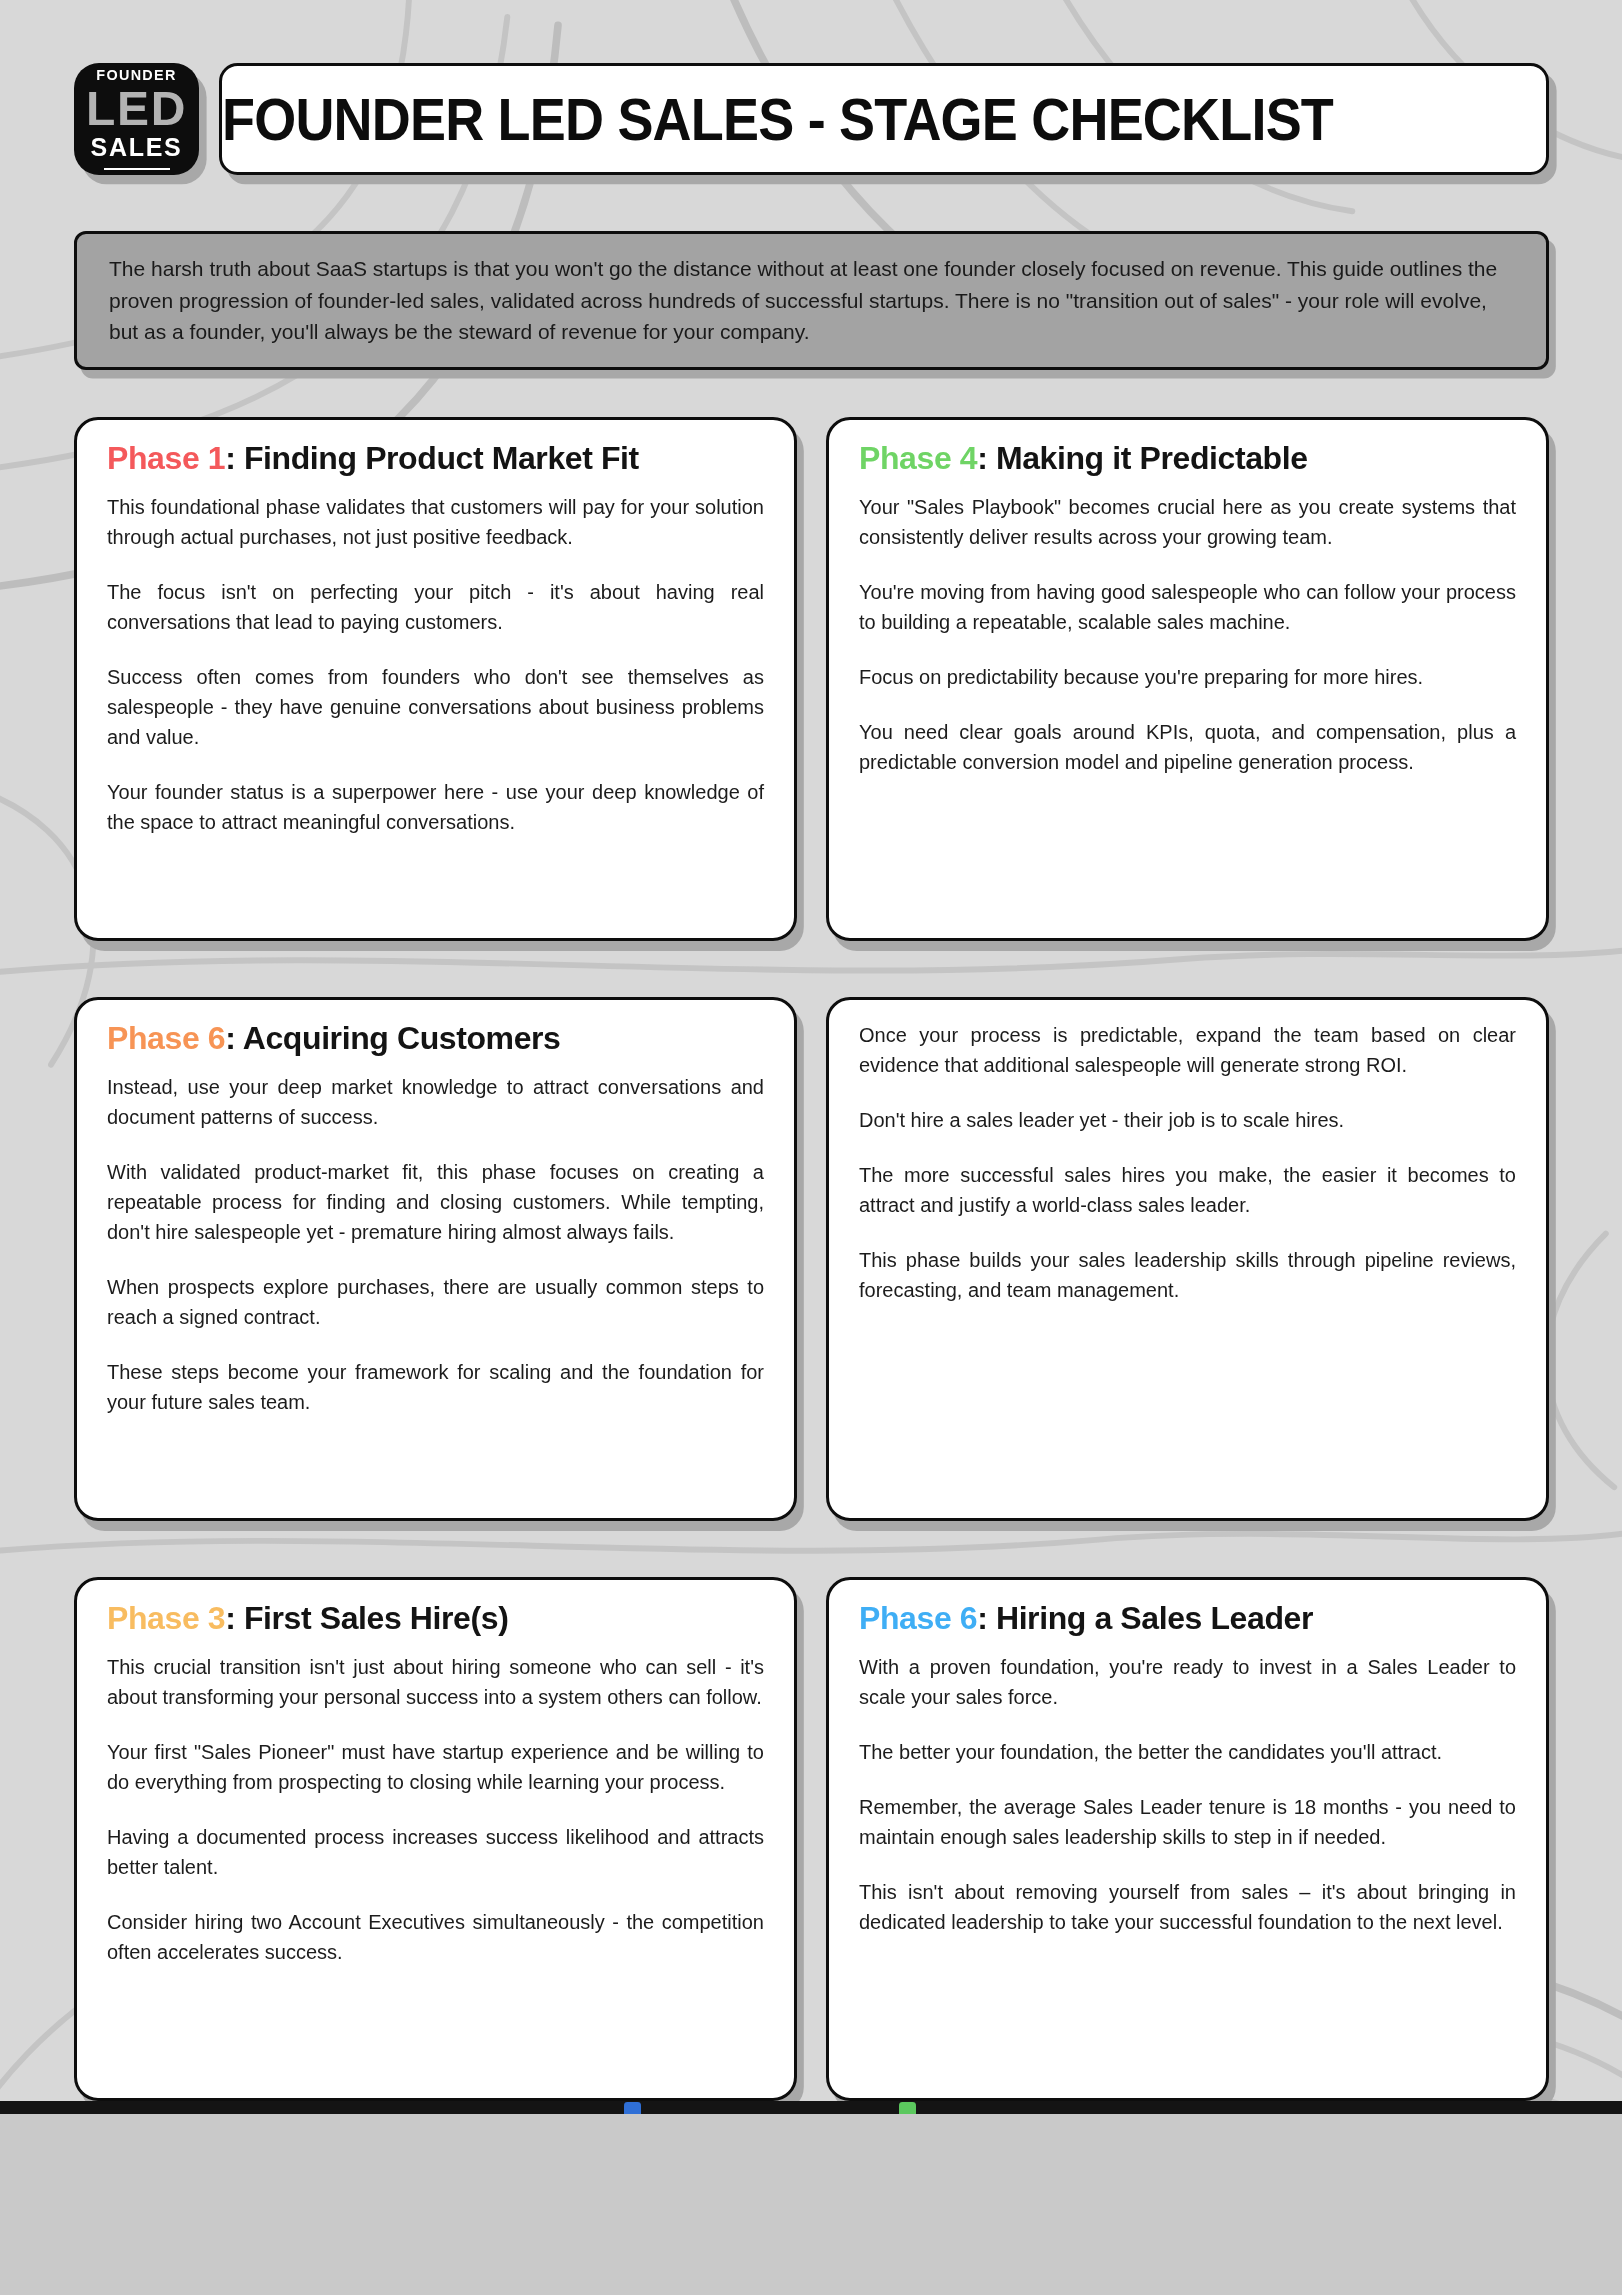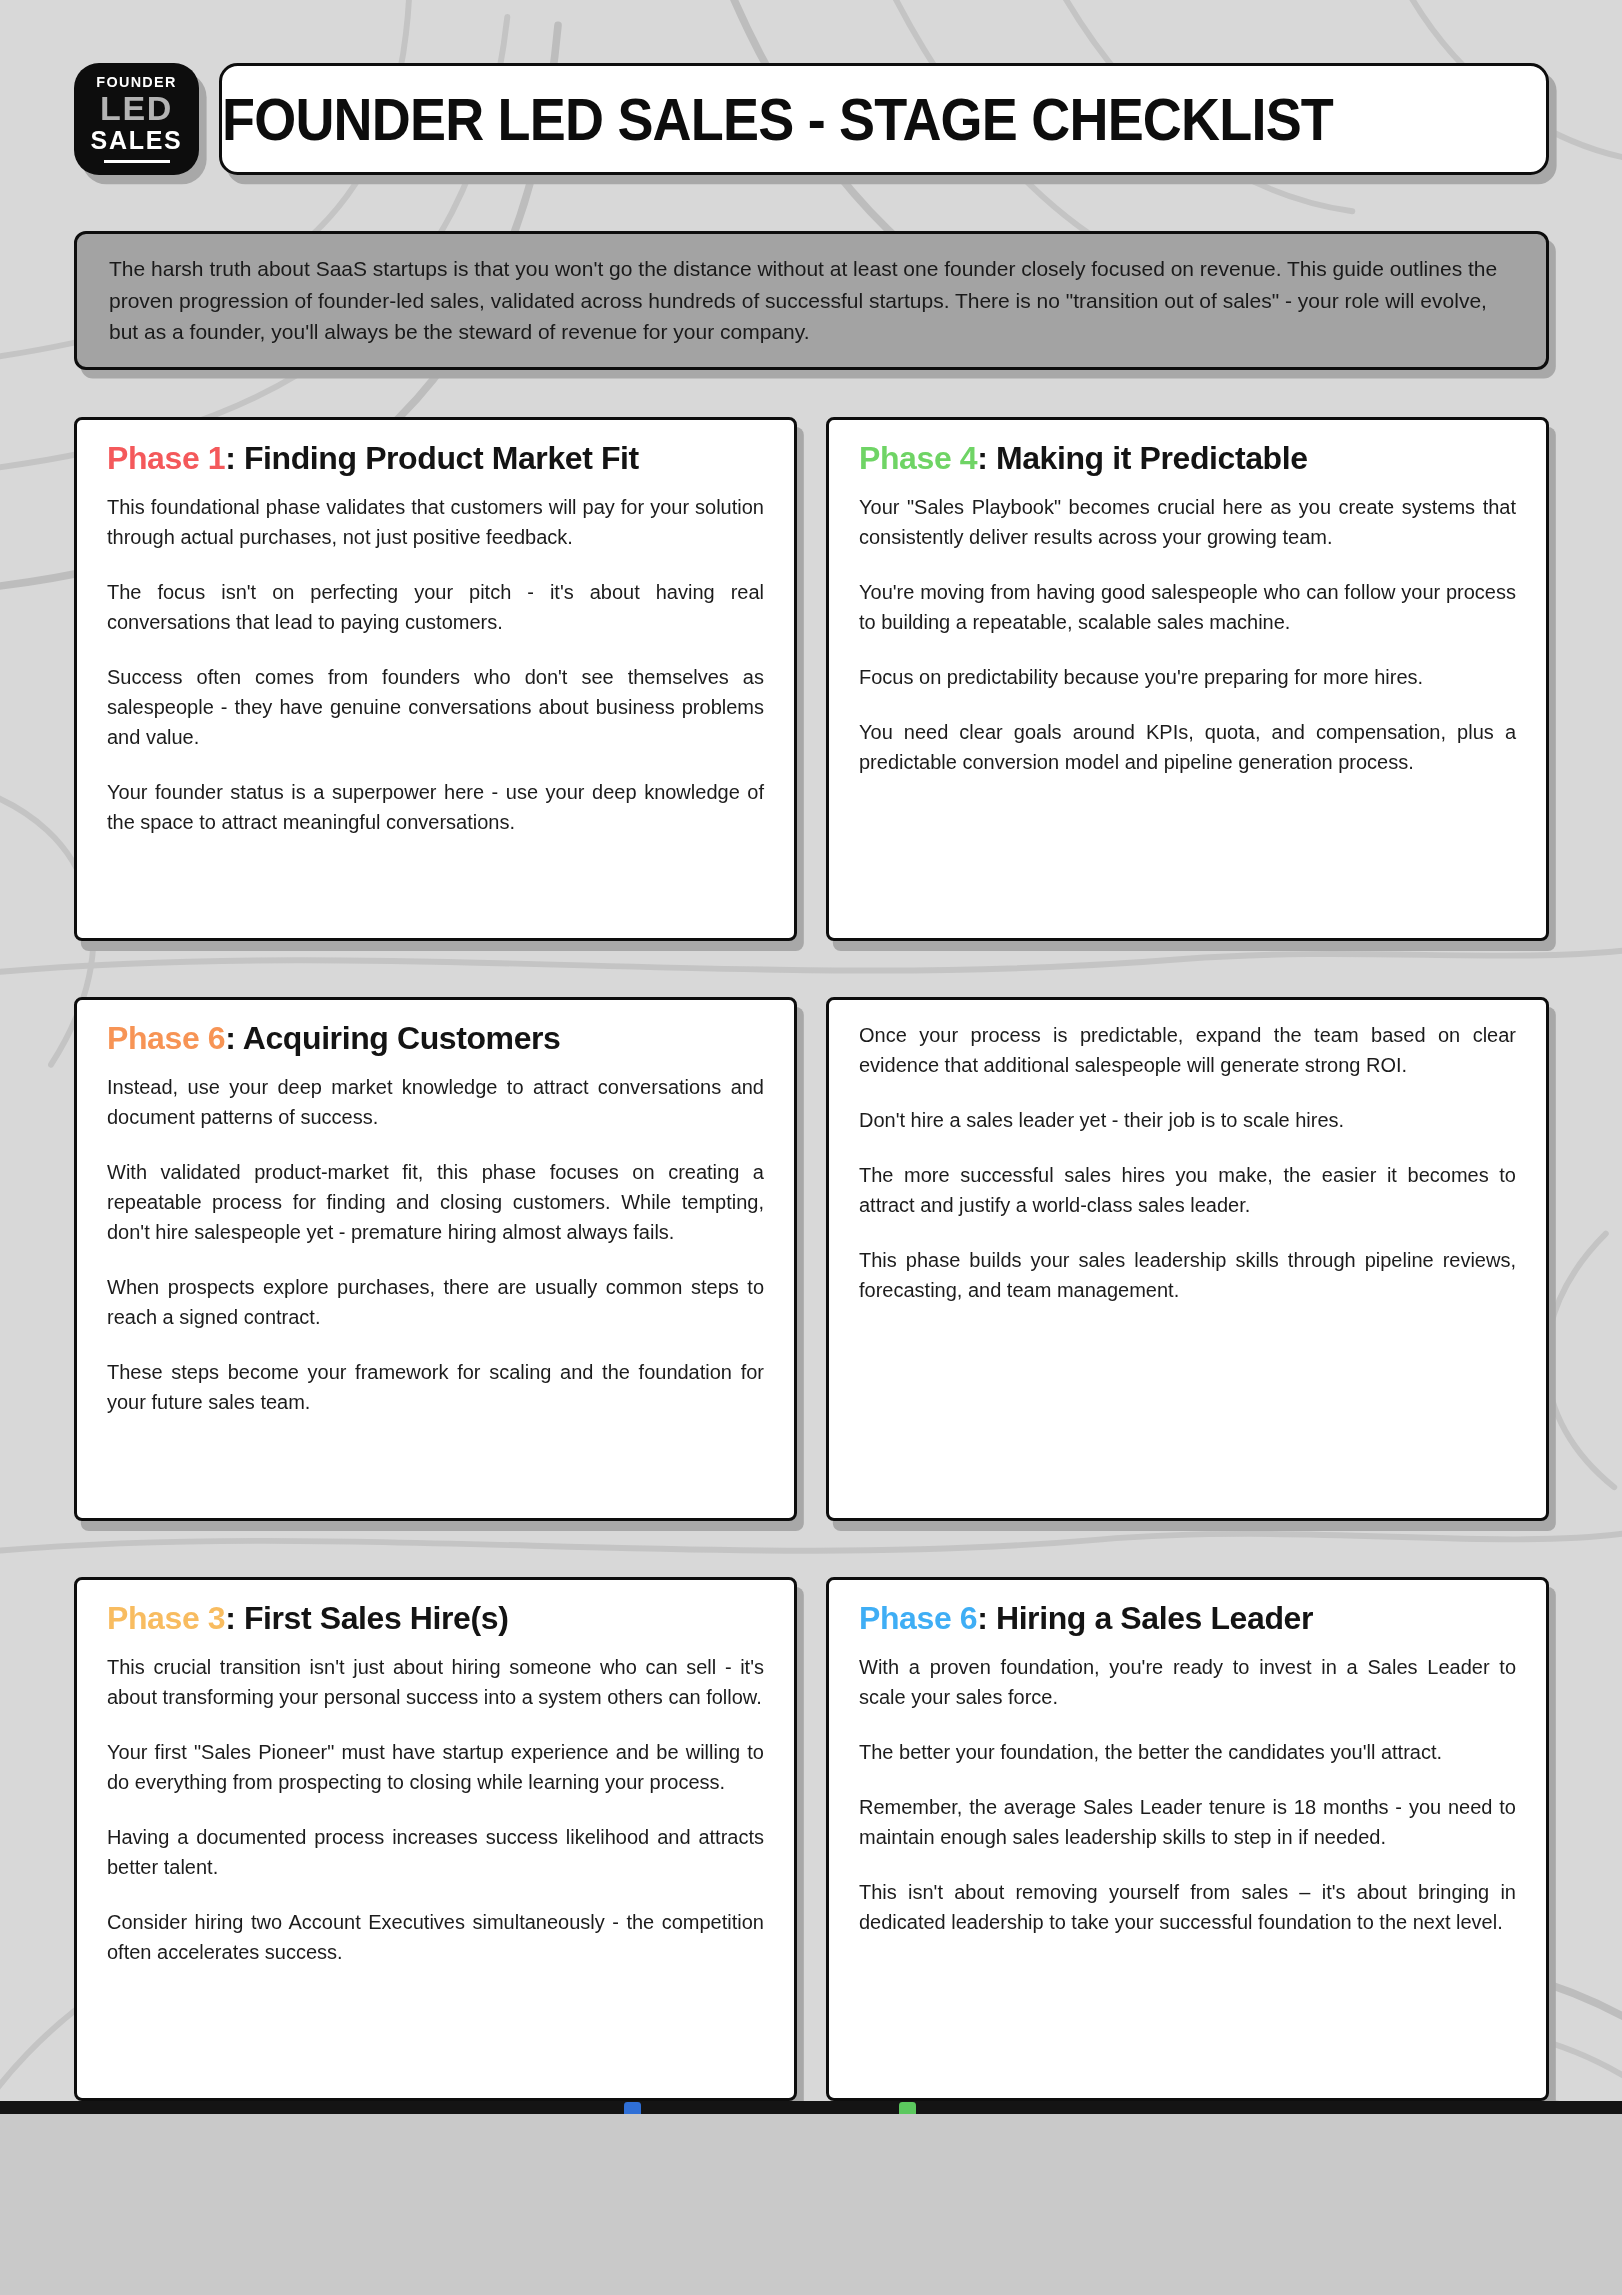--- a/index.html
+++ b/index.html
@@ -19,21 +19,21 @@
 
   
   .header { display: flex; align-items: stretch; gap: 20px; height: 112px; }
   .logo {
     width: 125px; height: 112px; flex: 0 0 auto;
     background: #0d0d0d; border-radius: 25px;
     display: flex; flex-direction: column; align-items: center; justify-content: center;
     box-shadow: 7.6px 9.3px 0 #a8a8a8;
   }
   .logo-line1 { color: #ffffff; font-size: 14.4px; font-weight: bold; letter-spacing: 1.3px; line-height: 1.1; }
-  .logo-line2 { color: #b3b3b3; font-size: 34px; font-weight: bold; letter-spacing: 1.7px; line-height: 1.05; }
+  .logo-line2 { color: #b3b3b3; font-size: 48px; font-weight: bold; letter-spacing: 1.7px; line-height: 1.05; }
   .logo-line3 { color: #ffffff; font-size: 25px; font-weight: bold; letter-spacing: 1.7px; line-height: 1.1; }
   .logo-underline { display: block; width: 66px; height: 2.5px; background: #ffffff; margin-top: 6px; }
   .title-box {
     flex: 1 1 auto;
     background: #ffffff; border: 3.4px solid #0d0d0d; border-radius: 18.6px;
     display: flex; align-items: center; justify-content: flex-start;
     box-shadow: 7.6px 9.3px 0 #a8a8a8;
   }
   .title-box h1 {
     font-size: 54px; font-weight: 900; letter-spacing: -0.8px;
@@ -52,21 +52,21 @@
   
   .grid {
     margin-top: 47px;
     display: grid;
     grid-template-columns: 1fr 1fr;
     column-gap: 29px;
     row-gap: 56px;
     grid-auto-rows: 524px;
   }
   .card {
-    background: #ffffff; border: 3.4px solid #0d0d0d; border-radius: 8px;
+    background: #ffffff; border: 3.4px solid #0d0d0d; border-radius: 24px;
     padding: 20px 30px 24px 30px;
     box-shadow: 6.8px 10px 0 #a8a8a8;
     overflow: hidden;
   }
   .card-title { font-size: 32px; font-weight: 800; letter-spacing: -0.4px; margin-bottom: 15px; color: #141414; }
   .card-title .phase-label { font-weight: 800; }
   .para { font-size: 20px; line-height: 1.5; text-align: justify; color: #1c1c1c; }
   .para + .para { margin-top: 25px; }
 
   

